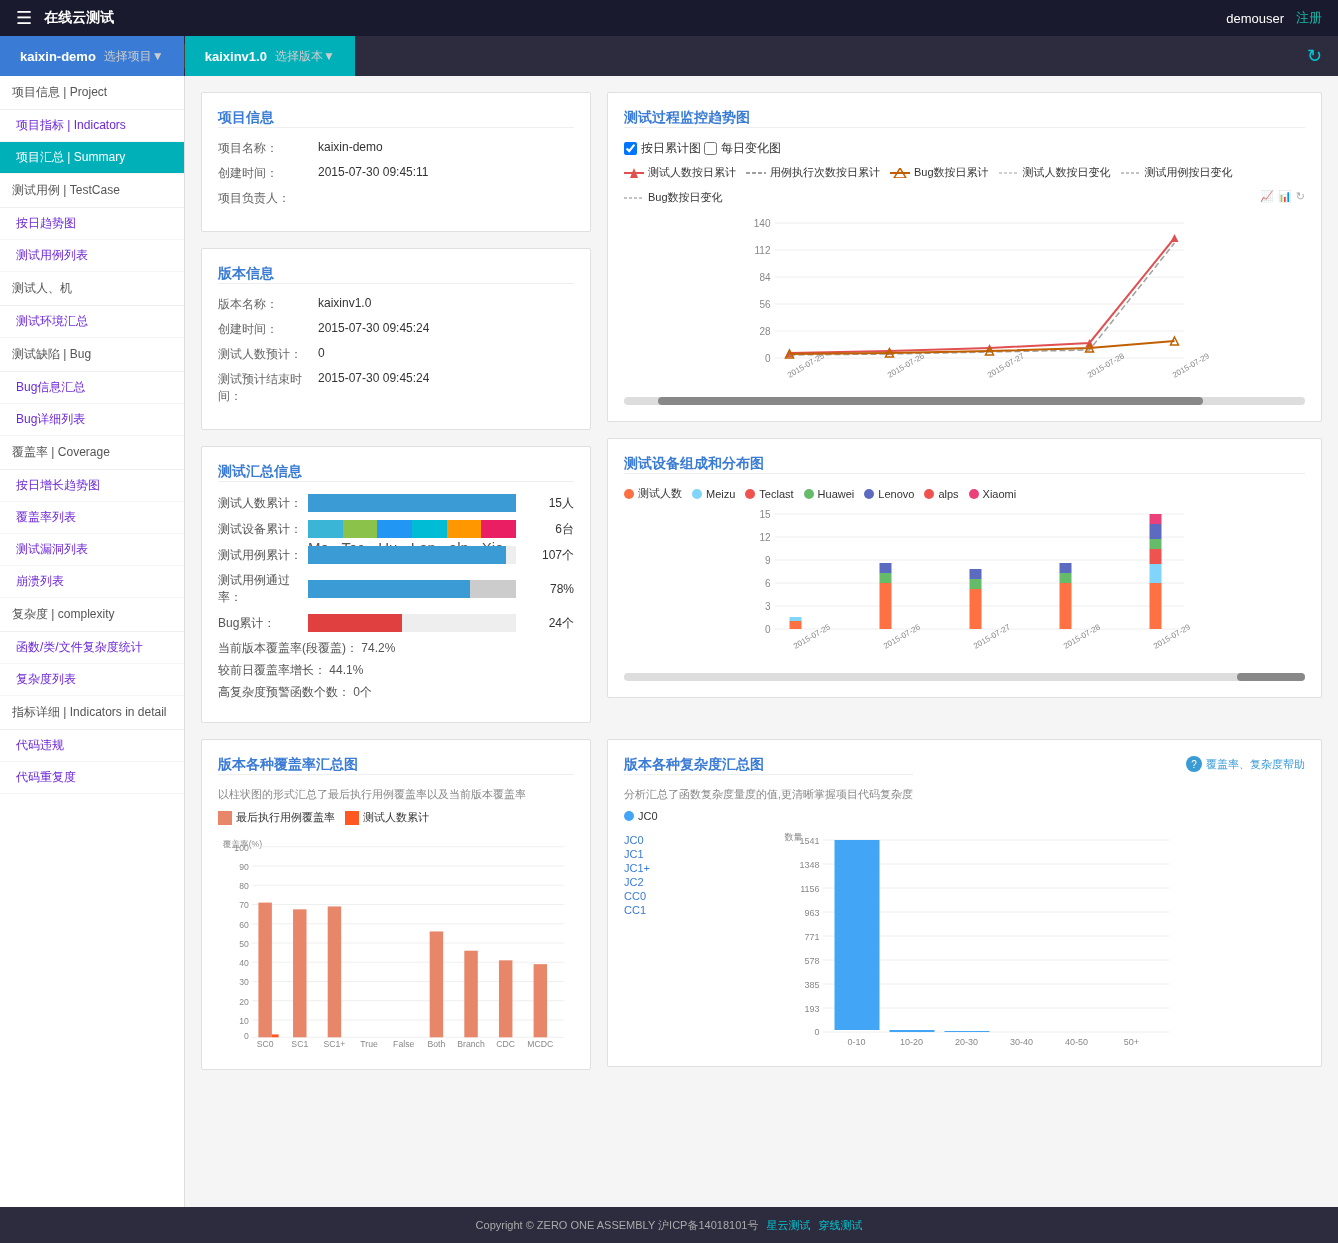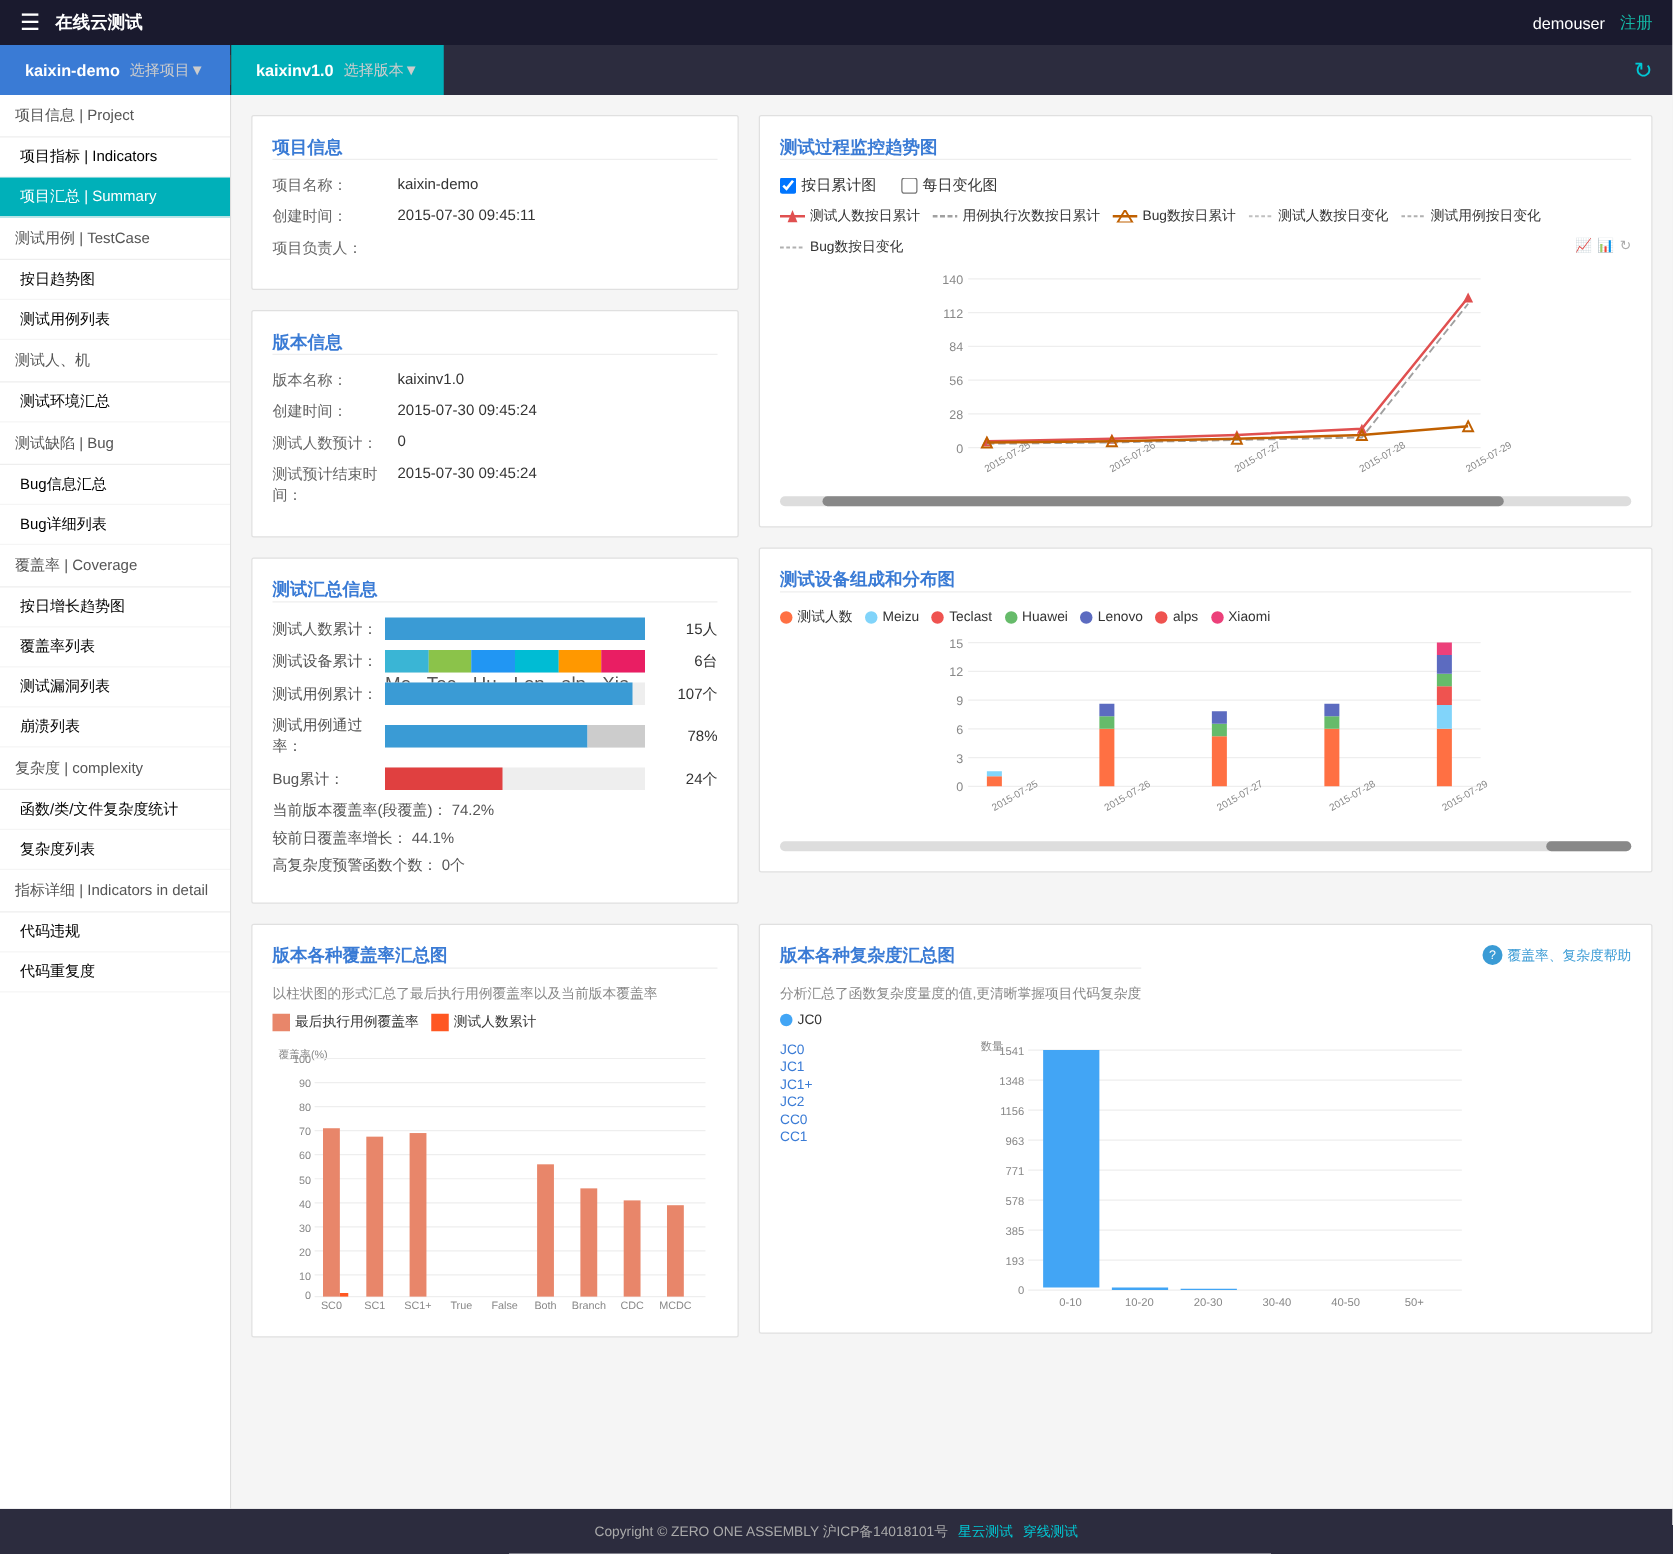--- a/index.html
+++ b/index.html
@@ -58,21 +58,21 @@
     }
     .sidebar-section-header {
       padding: 8px 12px;
       color: #555;
       font-size: 12px;
       border-bottom: 1px solid #eee;
     }
     .sidebar-item {
       padding: 7px 16px;
       cursor: pointer;
-      color: #000000;
+      color: #6d28d9;
       font-size: 12px;
       border-bottom: 1px solid #f5f5f5;
     }
     .sidebar-item.active2 { background: #00b0b9; color: #fff; }
 
     
     .content-area {
       flex: 1;
       overflow-y: auto;
       padding: 16px;
@@ -163,21 +163,21 @@
     }
     .legend-dot {
       width: 10px;
       height: 10px;
       border-radius: 50%;
     }
 
     
     .chart-toggle {
       display: flex;
-      gap: 20px;
+      gap: 3px;
       margin-bottom: 8px;
       font-size: 12px;
     }
     .chart-toggle label {
       display: flex;
       align-items: center;
       gap: 4px;
       cursor: pointer;
     }
 

